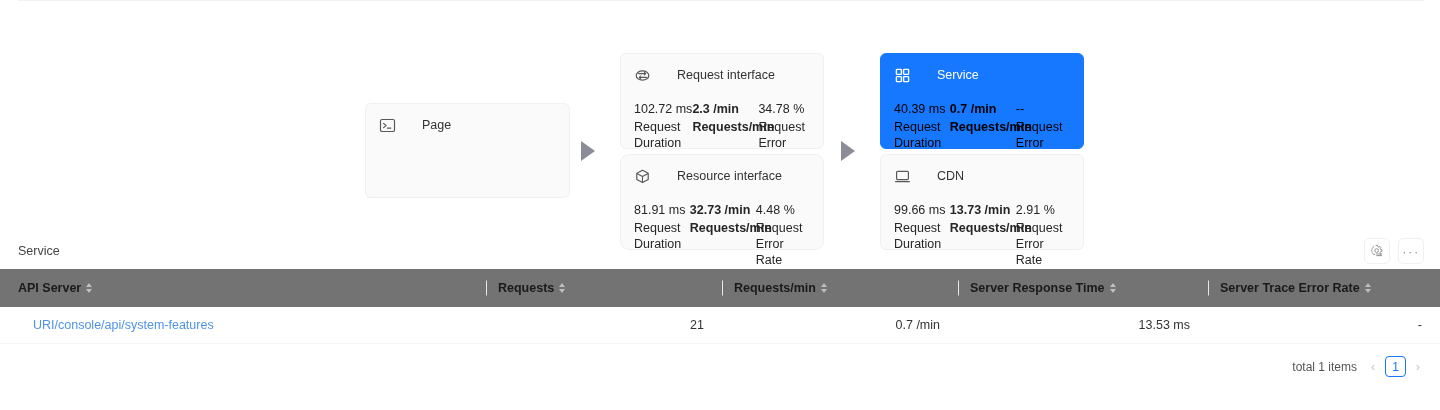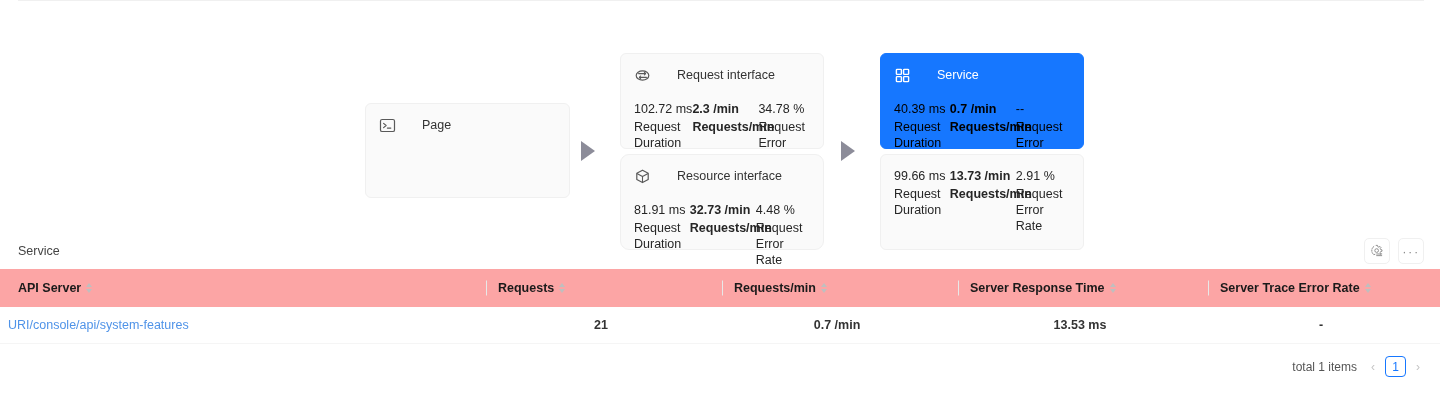--- a/index.html
+++ b/index.html
@@ -127,21 +127,21 @@
     cursor: pointer;
   }
   .tool-btn svg { display: block; }
   .dots { font-size: 13px; color: #8c8c8c; letter-spacing: 1.5px; line-height: 1; }
 
   table {
     width: 1440px;
     border-collapse: collapse;
     table-layout: fixed;
   }
-  thead tr { background: #fca5a5; }
+  thead tr { background: #737373; }
   th {
     font-size: 12.5px;
     font-weight: bold;
     color: #1a1a1a;
     padding: 11px 12px;
     height: 38px;
     position: relative;
     white-space: nowrap;
   }
   th.l { text-align: left;  padding-left: 18px; }
@@ -167,22 +167,22 @@
   .sorter i.down { border-top: 4.5px solid #bfbfbf; }
 
   tbody td {
     font-size: 12.5px;
     color: #333;
     padding: 11px 12px;
     height: 34px;
     border-bottom: 1px solid #f5f5f5;
     white-space: nowrap;
   }
-  td.l { text-align: left;  padding-left: 8px; }
-  td.r { text-align: center; padding-right: 18px; font-weight: bold; }
+  td.l { text-align: left;  padding-left: 33px; }
+  td.r { text-align: right; padding-right: 18px; }
   .cell-link { color: #4f93e8; text-decoration: none; cursor: pointer; }
 
   
   col.c1 { width: 486px; }
   col.c2 { width: 236px; }
   col.c3 { width: 236px; }
   col.c4 { width: 250px; }
   col.c5 { width: 232px; }
 
   
@@ -319,20 +319,29 @@
           <div class="metric-label">Requests/min</div>
         </div>
         <div class="metric">
           <div class="metric-value">--</div>
           <div class="metric-label">Request Error Rate</div>
         </div>
       </div>
     </div>
 
     <div class="card" id="card-cdn">
+      <div class="card-head">
+        <span class="node-icon">
+          <svg viewBox="0 0 17 17">
+              <rect x="2.6" y="3.4" width="11.8" height="8.2" rx="1.1" fill="none" stroke="#595959" stroke-width="1.2"></rect>
+              <path d="M1.6 13.6 H15.4" stroke="#595959" stroke-width="1.2" stroke-linecap="round"></path>
+            </svg>
+        </span>
+        <span class="card-title">CDN</span>
+      </div>
       <div class="metrics three">
         <div class="metric">
           <div class="metric-value">99.66 ms</div>
           <div class="metric-label">Request Duration</div>
         </div>
         <div class="metric">
           <div class="metric-value">13.73 /min</div>
           <div class="metric-label">Requests/min</div>
         </div>
         <div class="metric">

